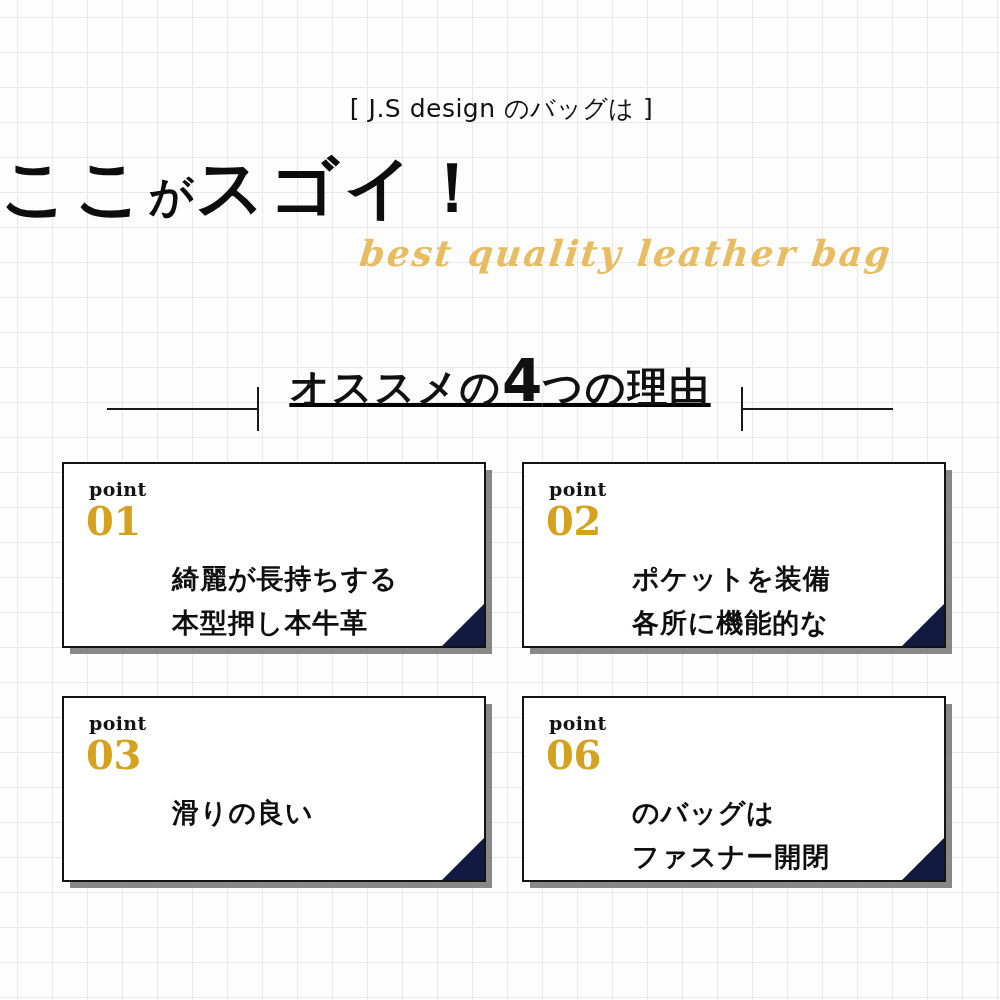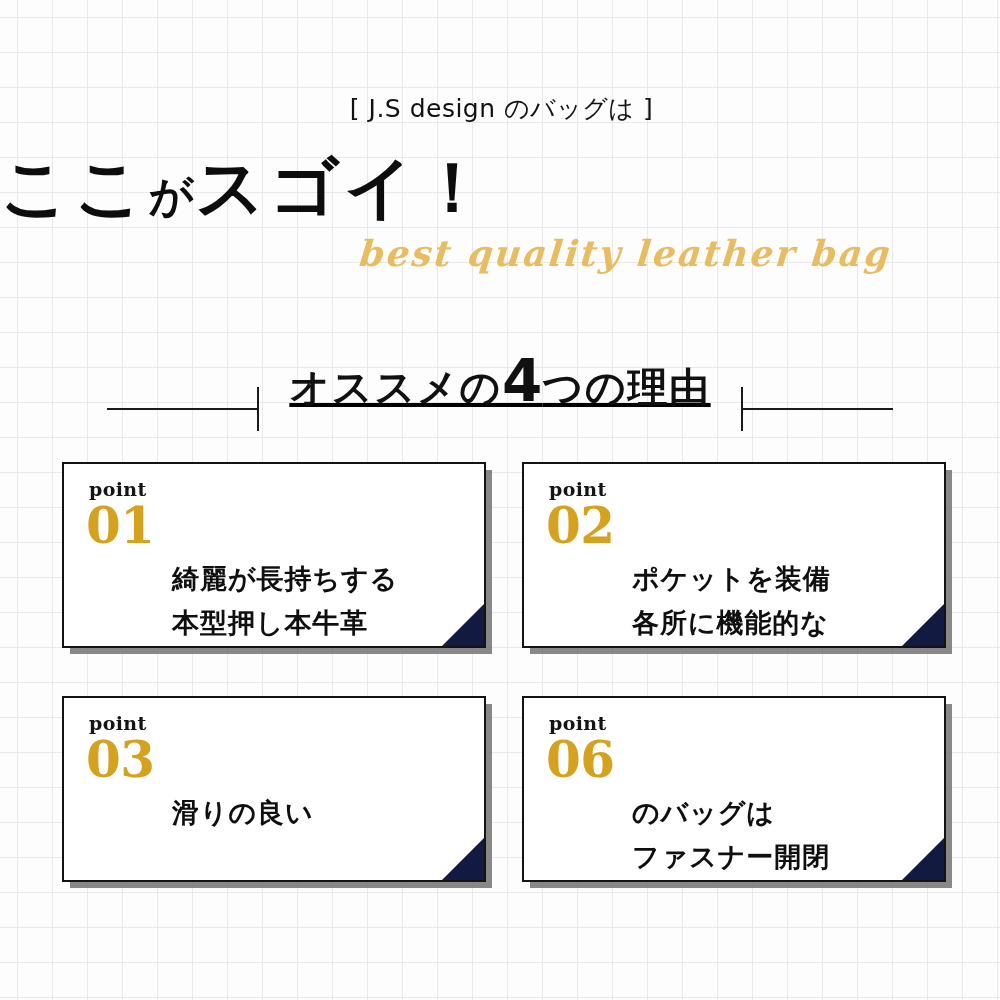--- a/index.html
+++ b/index.html
@@ -177,21 +177,21 @@
     font-weight: bold;
     font-size: 19px;
     color: #141414;
     letter-spacing: 0.02em;
     line-height: 1;
     padding-left: 3px;
   }
   .point-num {
     font-family: "DejaVu Serif", "Liberation Serif", serif;
     font-weight: bold;
-    font-size: 50px;
+    font-size: 40px;
     color: #d4a21e;
     line-height: 0.98;
     letter-spacing: -0.01em;
     margin-top: 2px;
   }
 
   .card-text {
     position: absolute;
     left: 86px;
     top: 48px;

